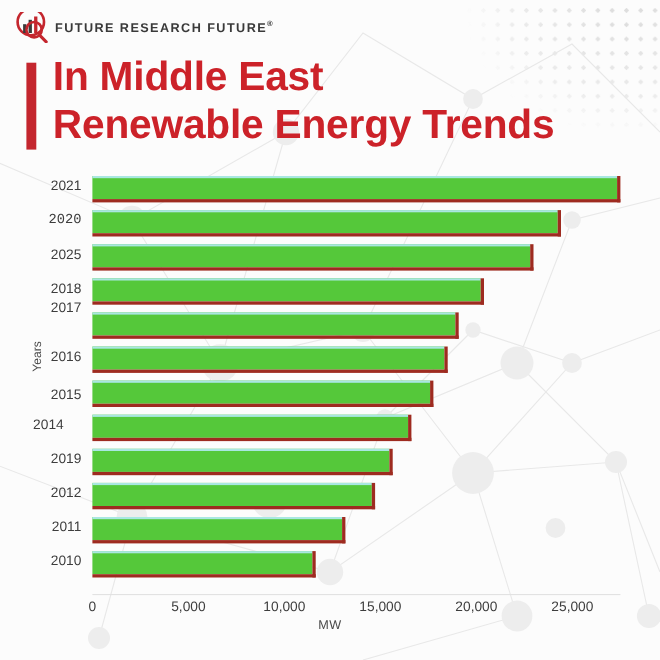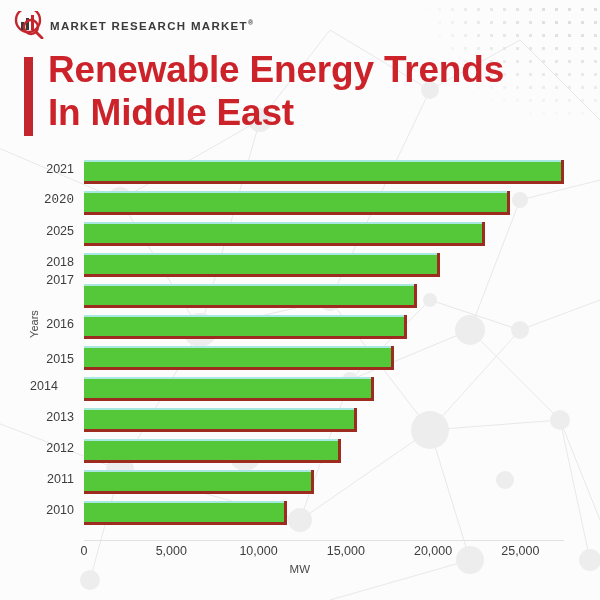--- a/index.html
+++ b/index.html
@@ -132,41 +132,41 @@
   <span class="logo-mark">
     <svg viewBox="0 0 30 28" width="30" height="28" xmlns="http://www.w3.org/2000/svg">
       <path d="M2 9 A12 12 0 0 1 26 9 A12 12 0 0 1 2 9 Z" fill="none" stroke="#c4262e" stroke-width="2.4"></path>
       <rect x="7" y="11" width="3" height="8" fill="#3a3a3a"></rect>
       <rect x="12" y="7" width="3" height="12" fill="#3a3a3a"></rect>
       <rect x="17" y="4" width="3" height="15" fill="#c4262e"></rect>
       <circle cx="17" cy="16" r="7" fill="none" stroke="#c4262e" stroke-width="2.4"></circle>
       <line x1="22" y1="21" x2="28" y2="27" stroke="#c4262e" stroke-width="2.8" stroke-linecap="round"></line>
     </svg>
   </span>
-  <span class="logo-text"><span>MARKET RESEARCH MARKET</span><span class="logo-reg">®</span></span>
+  <span class="logo-text"><span>FUTURE RESEARCH FUTURE</span><span class="logo-reg">®</span></span>
 </div>
 
 <div id="title-accent"></div>
 <div id="title">
+  <div>In Middle East</div>
   <div>Renewable Energy Trends</div>
-  <div>In Middle East</div>
 </div>
 
 <div id="chart">
   <div id="ylabel">Years</div>
   <div id="yticks">
       <div class="ytick" style="top: 161.5px;">2021</div>
       <div class="ytick" style="top: 192.5px; font-family: Liberation Mono, monospace;">2020</div>
       <div class="ytick" style="top: 223.5px;">2025</div>
       <div class="ytick" style="top: 254.5px;">2018</div>
       <div class="ytick" style="top: 273px;">2017</div>
       <div class="ytick" style="top: 316.5px;">2016</div>
       <div class="ytick" style="top: 352px;">2015</div>
       <div class="ytick" style="top: 378.5px; text-align: center;">2014</div>
-      <div class="ytick" style="top: 409.5px;">2013</div>
+      <div class="ytick" style="top: 409.5px;">2019</div>
       <div class="ytick" style="top: 440.5px;">2012</div>
       <div class="ytick" style="top: 471.5px;">2011</div>
       <div class="ytick" style="top: 502.5px;">2010</div>
     </div>
   <div id="plot">
       <div class="bar-row" title="2021: 27,350 MW" style="top: 5px; width: 477.382px;">
         <div class="bar" style="width: 477.382px;">
           <div class="bar-top" style="width: 477.382px;"></div>
         </div>
         <div class="bar-bot" style="width: 480.382px;"></div>

